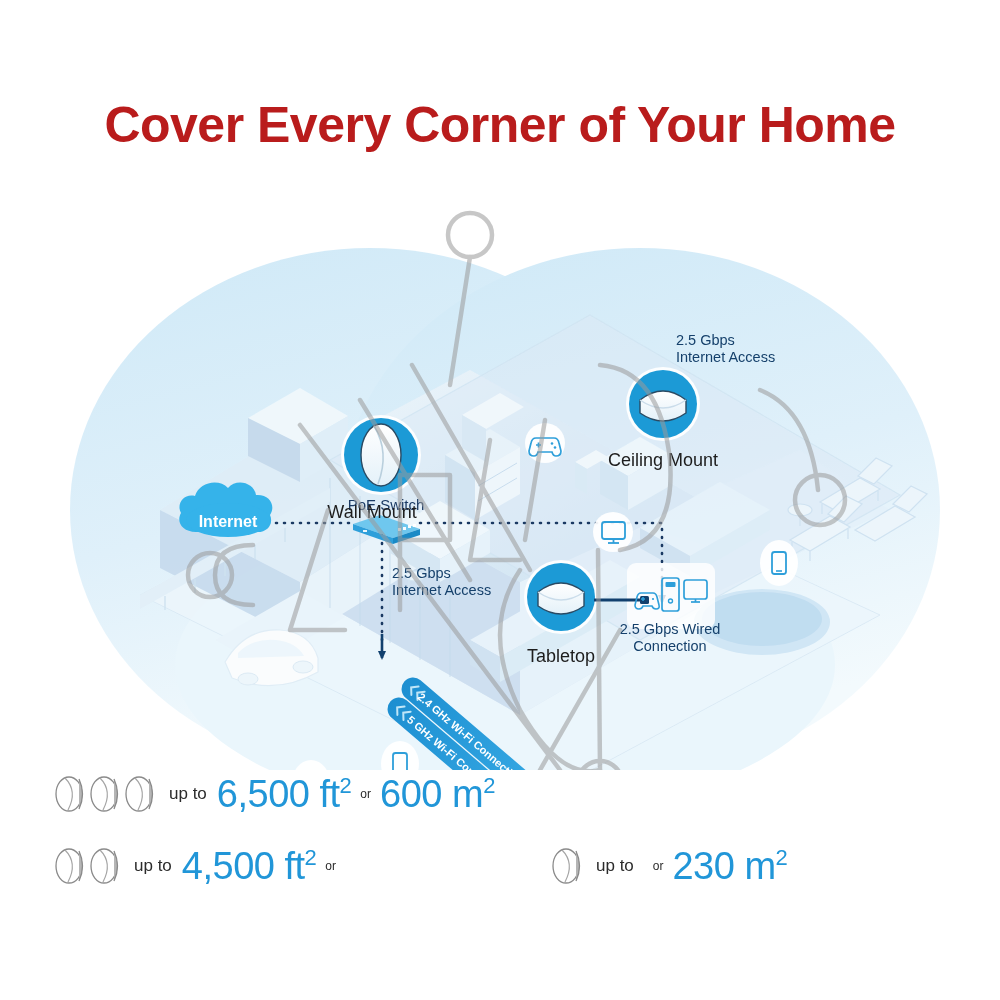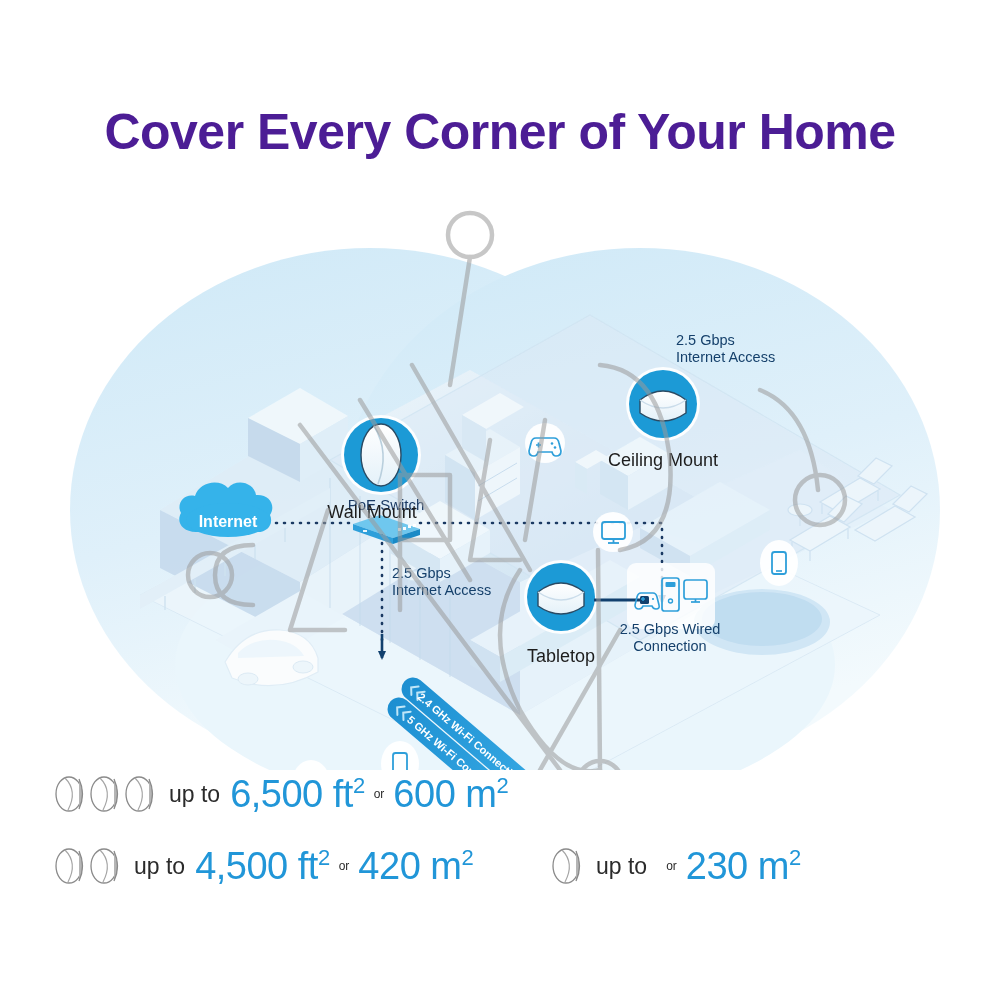--- a/index.html
+++ b/index.html
@@ -17,28 +17,28 @@
 
   #page {
     position: relative;
     width: 1000px;
     height: 1000px;
   }
 
   
   .page-title {
     position: absolute;
-    top: 103px;
+    top: 96px;
     left: 0;
     width: 1000px;
     text-align: center;
     font-size: 50px;
     font-weight: bold;
     letter-spacing: -0.5px;
-    color: #4c1d95;
+    color: #b91c1c;
     font-family: "Liberation Sans", sans-serif;
   }
 
   
   .diagram {
     position: absolute;
     top: 210px;
     left: 0;
     width: 1000px;
     height: 560px;
@@ -64,21 +64,21 @@
 
   .dev-icons {
     display: flex;
     align-items: center;
     gap: 3px;
     margin-right: 12px;
   }
   .dev-icons svg { display: block; }
 
   .cov-upto {
-    font-size: 23px;
+    font-size: 17px;
     color: #2b2b2b;
     margin-right: 10px;
     white-space: nowrap;
     font-family: "Liberation Sans", sans-serif;
   }
   .cov-val {
     font-size: 38px;
     font-weight: normal;
     color: #2196d8;
     white-space: nowrap;
@@ -476,21 +476,20 @@
         <svg width="32" height="40" viewBox="0 0 32 40">
           <ellipse cx="14" cy="20" rx="13" ry="17" fill="#ffffff" stroke="#8a8a8a" stroke-width="1.3"></ellipse>
           <path d="M 24 5 Q 31 20, 24 35 L 24 5 Z" fill="#b5b5b5"></path>
           <path d="M 24 5 Q 31 20, 24 35" fill="none" stroke="#8a8a8a" stroke-width="1.3"></path>
           <path d="M 10 4 Q 23 17, 13 36" fill="none" stroke="#a5a5a5" stroke-width="1.2"></path>
         </svg>
       </span>
       <span class="cov-upto">up to</span>
       <span class="cov-val"><span>4,500</span>&nbsp;<span>ft</span><span class="sup">2</span></span>
       <span class="cov-or">or</span>
-      <span class="cov-val"><span>420</span>&nbsp;<span>m</span><span class="sup">2</span></span>
     </div>
 
     <div class="cov-row cov-row-3">
       <span class="dev-icons">
         <svg width="32" height="40" viewBox="0 0 32 40">
           <ellipse cx="14" cy="20" rx="13" ry="17" fill="#ffffff" stroke="#8a8a8a" stroke-width="1.3"></ellipse>
           <path d="M 24 5 Q 31 20, 24 35 L 24 5 Z" fill="#b5b5b5"></path>
           <path d="M 24 5 Q 31 20, 24 35" fill="none" stroke="#8a8a8a" stroke-width="1.3"></path>
           <path d="M 10 4 Q 23 17, 13 36" fill="none" stroke="#a5a5a5" stroke-width="1.2"></path>
         </svg>

